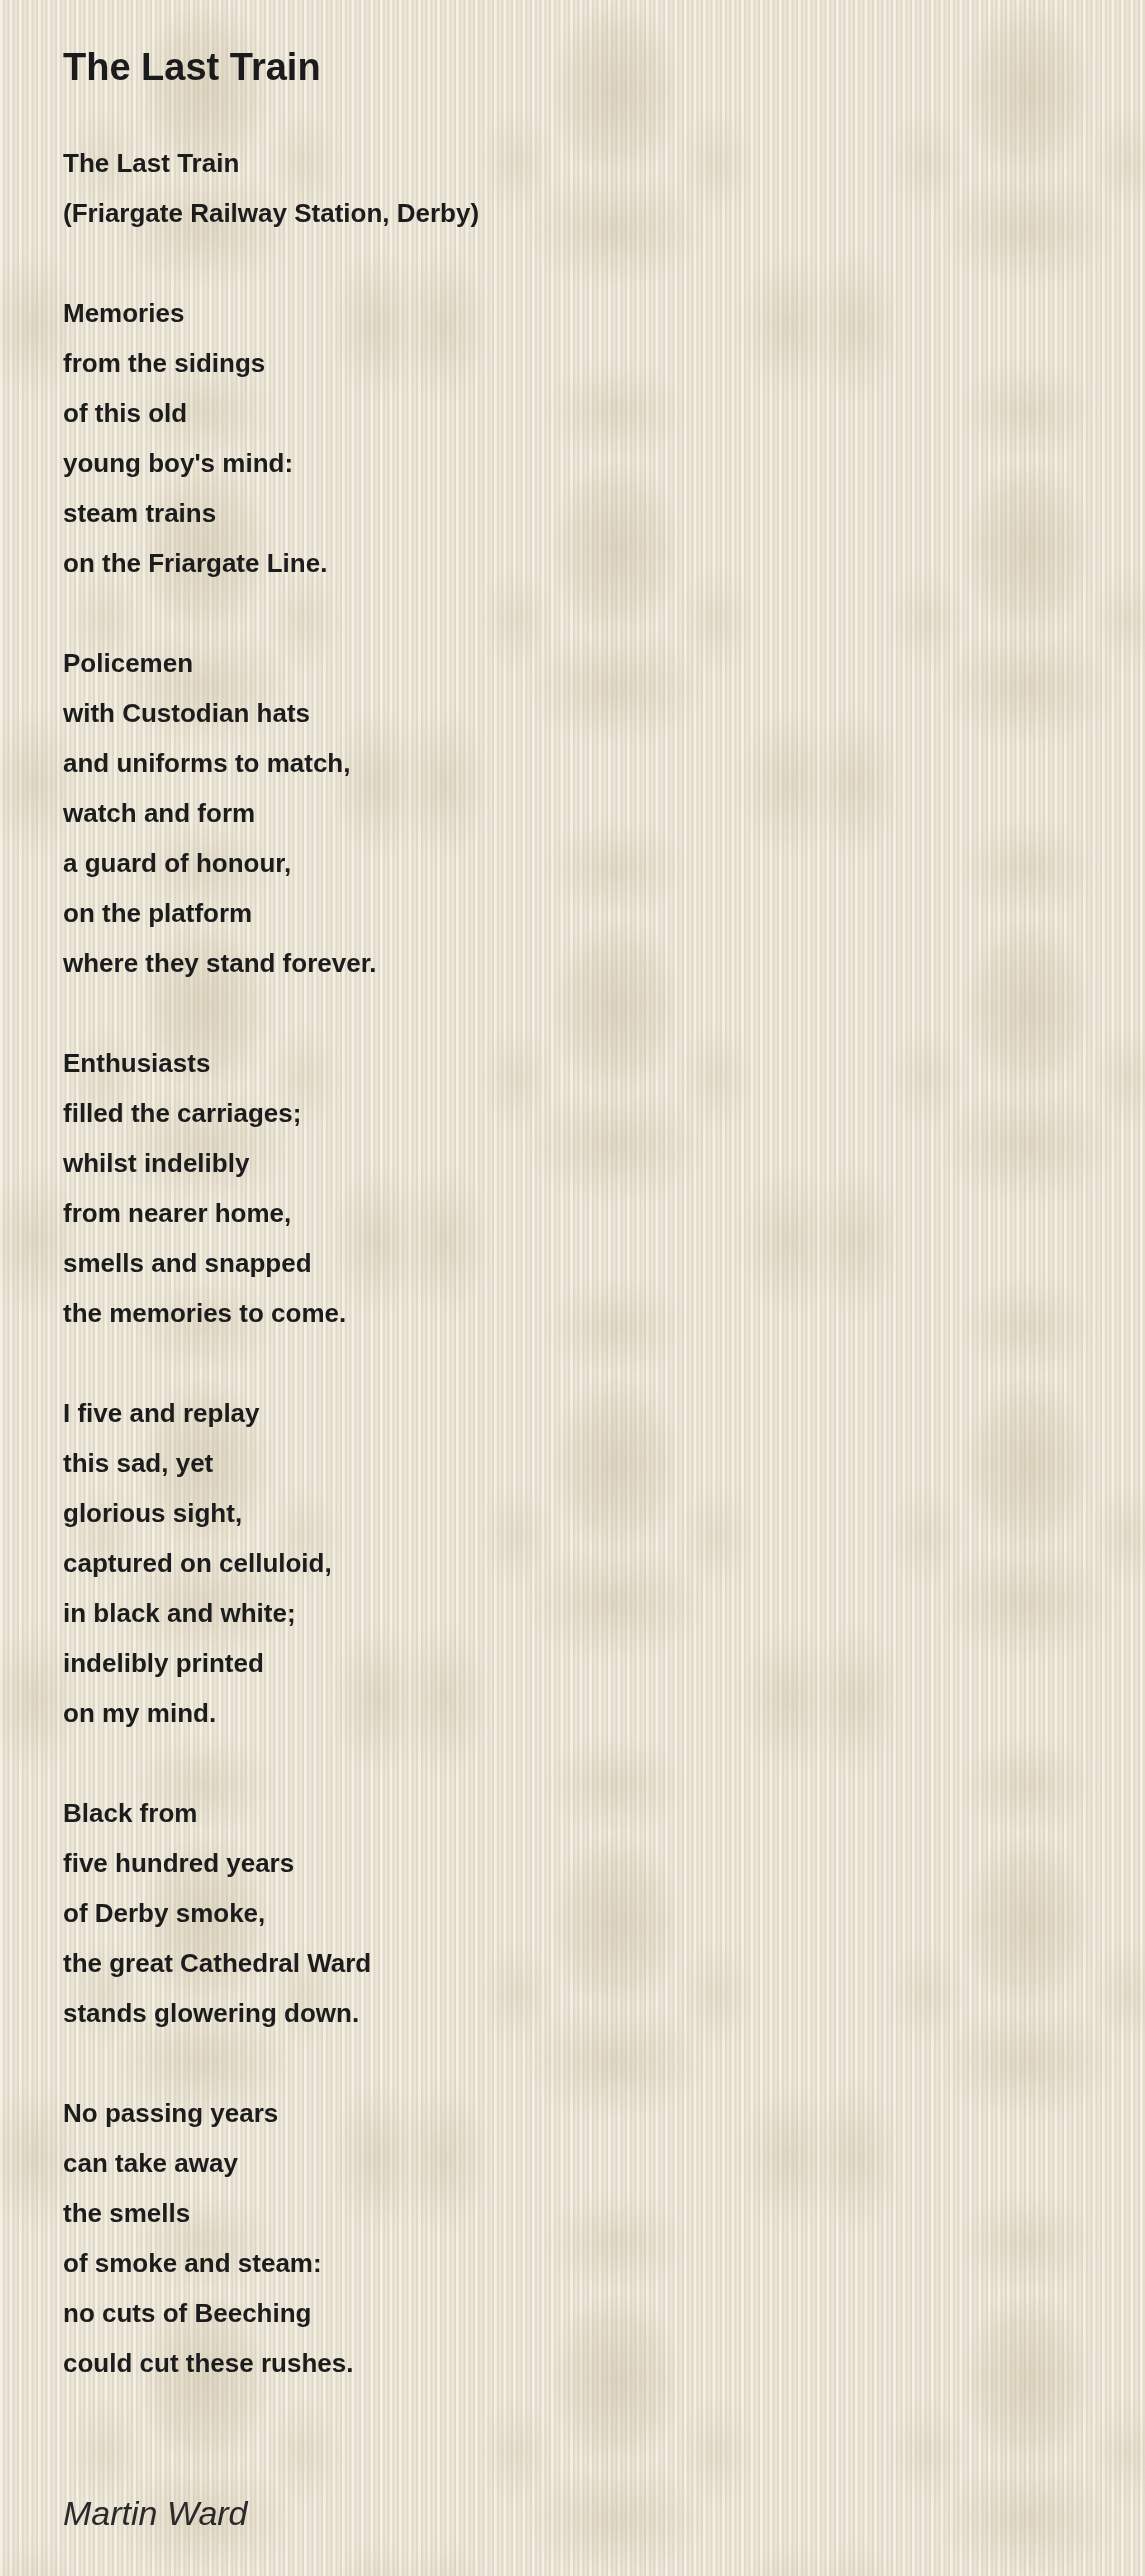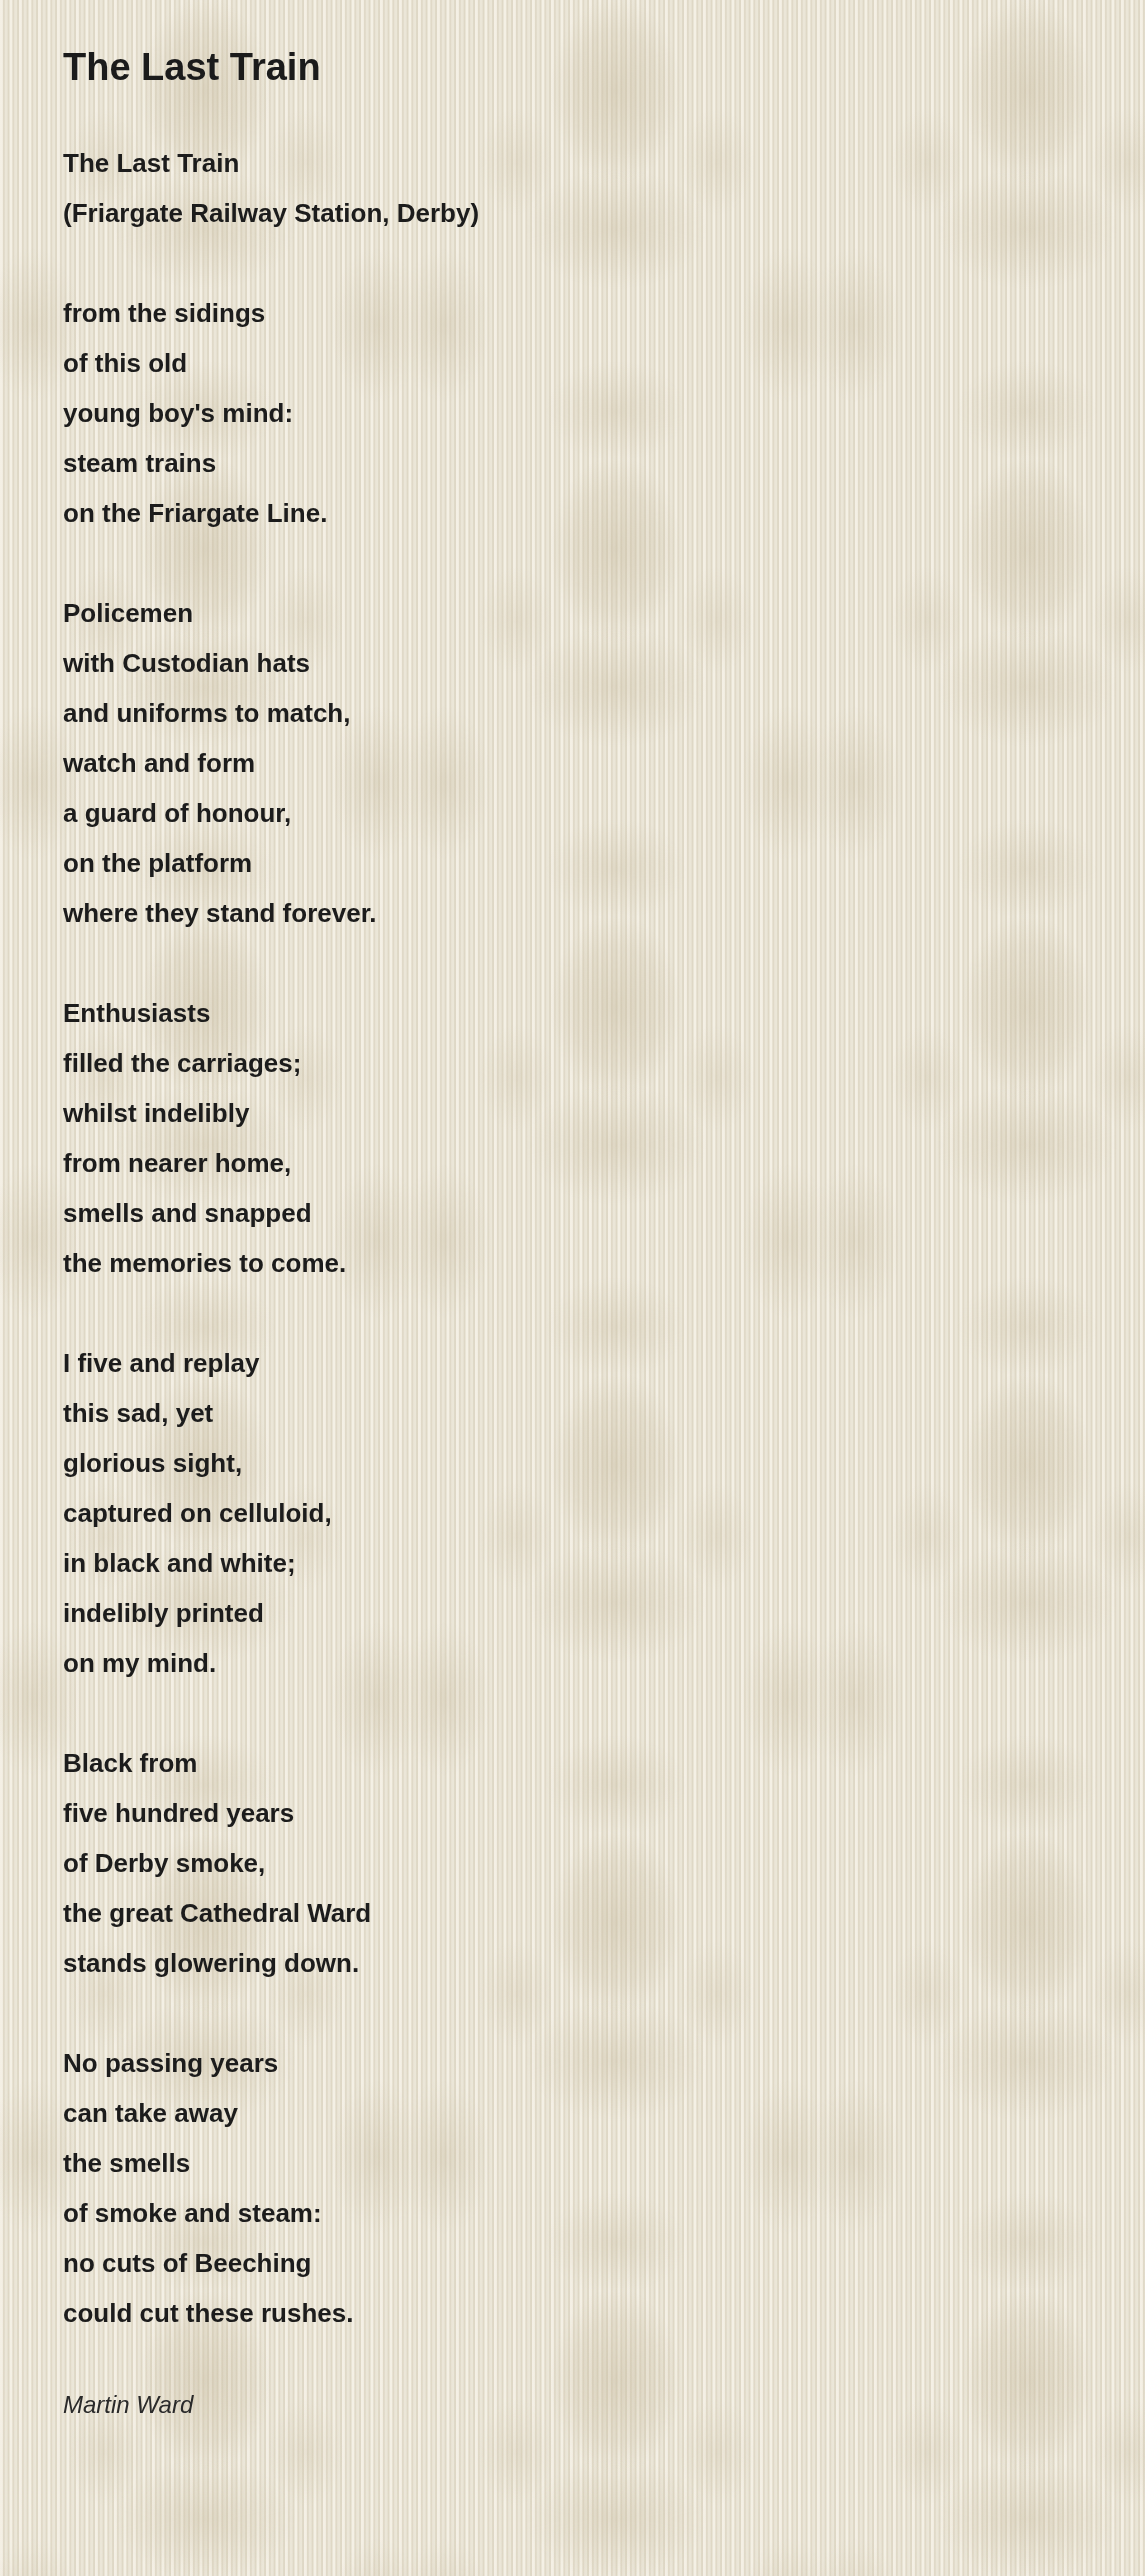--- a/index.html
+++ b/index.html
@@ -53,42 +53,43 @@
   .line {
     font-size: 26px;
     line-height: 50px;
     font-weight: bold;
     color: #1c1c1c;
   }
 
   .stanza { margin-top: 50px; }
 
   .author {
-    margin-top: 42px;
-    font-size: 24px;
+    margin-top: 100px;
+    font-size: 34px;
     line-height: 50px;
     font-style: italic;
     font-weight: normal;
     color: #2a2a2a;
   }
 </style>
 </head>
 <body>
 
 <div class="page">
 
   <h1 class="title">The Last Train</h1>
 
   <div class="subtitle">
     <p class="line">The Last Train</p>
     <p class="line">(Friargate Railway Station, Derby)</p>
   </div>
 
   <div id="stanzas">
       <div class="stanza">
+        <p class="line">Memories</p>
         <p class="line">from the sidings</p>
         <p class="line">of this old</p>
         <p class="line">young boy's mind:</p>
         <p class="line">steam trains</p>
         <p class="line">on the Friargate Line.</p>
       </div>
       <div class="stanza">
         <p class="line">Policemen</p>
         <p class="line">with Custodian hats</p>
         <p class="line">and uniforms to match,</p>

